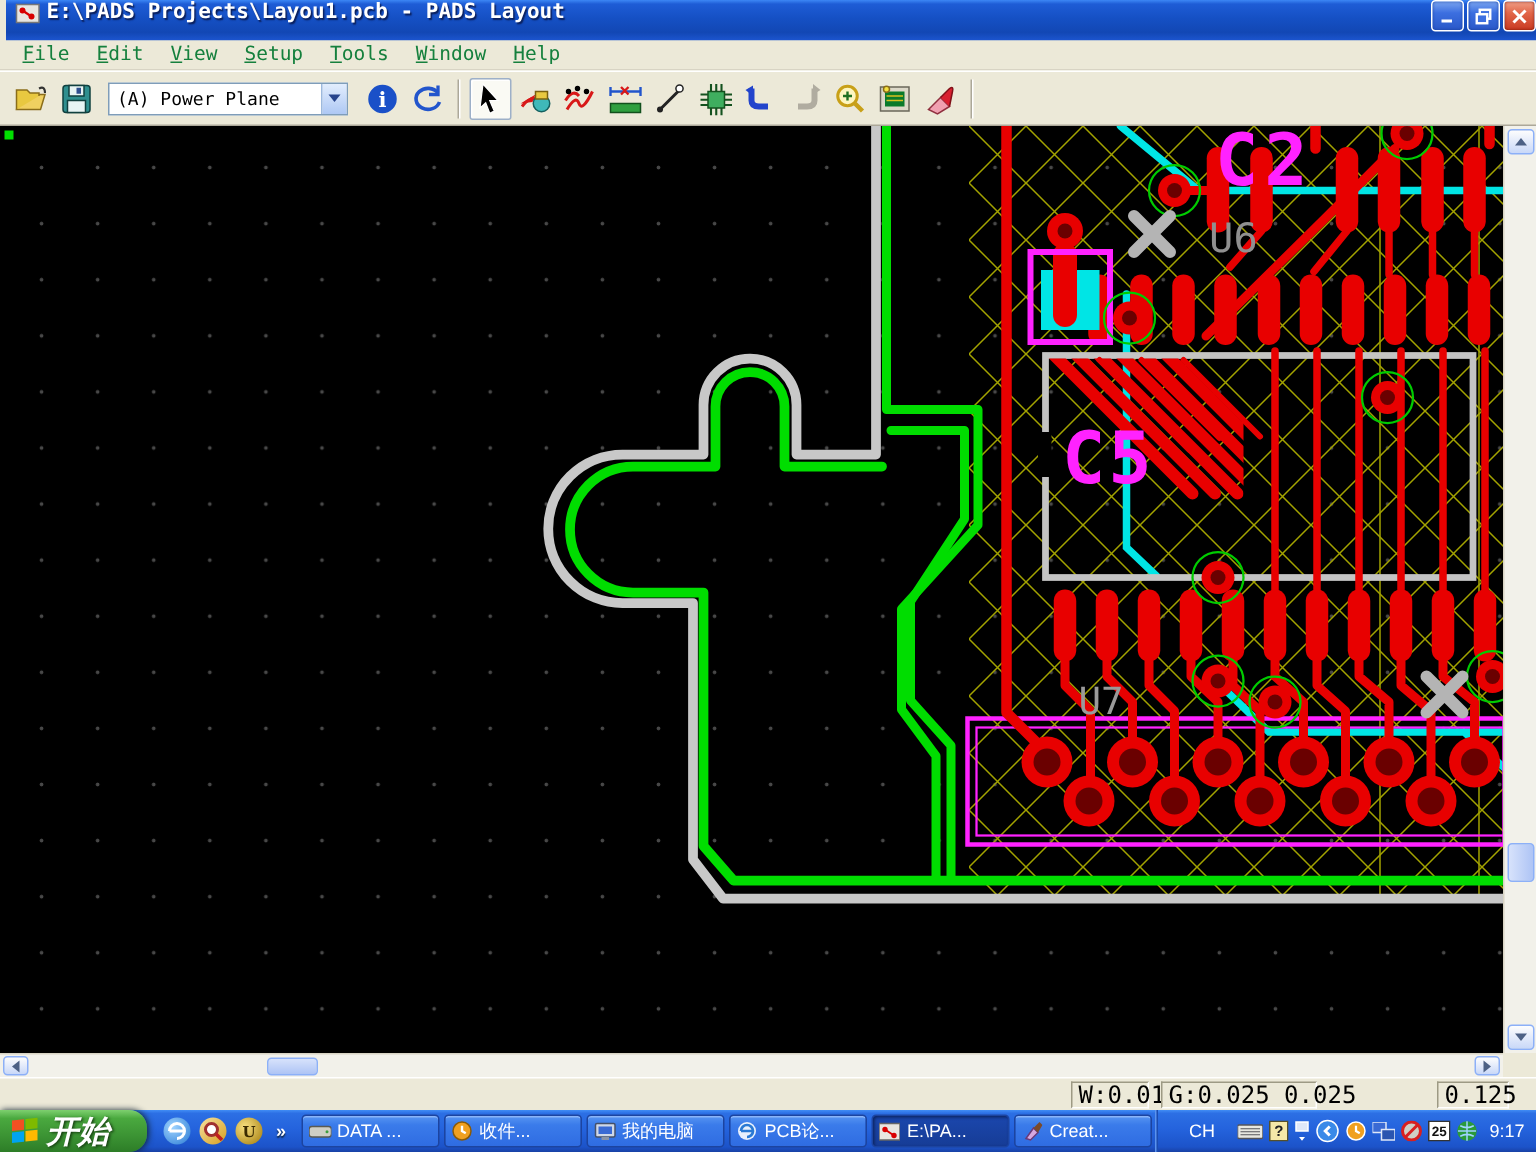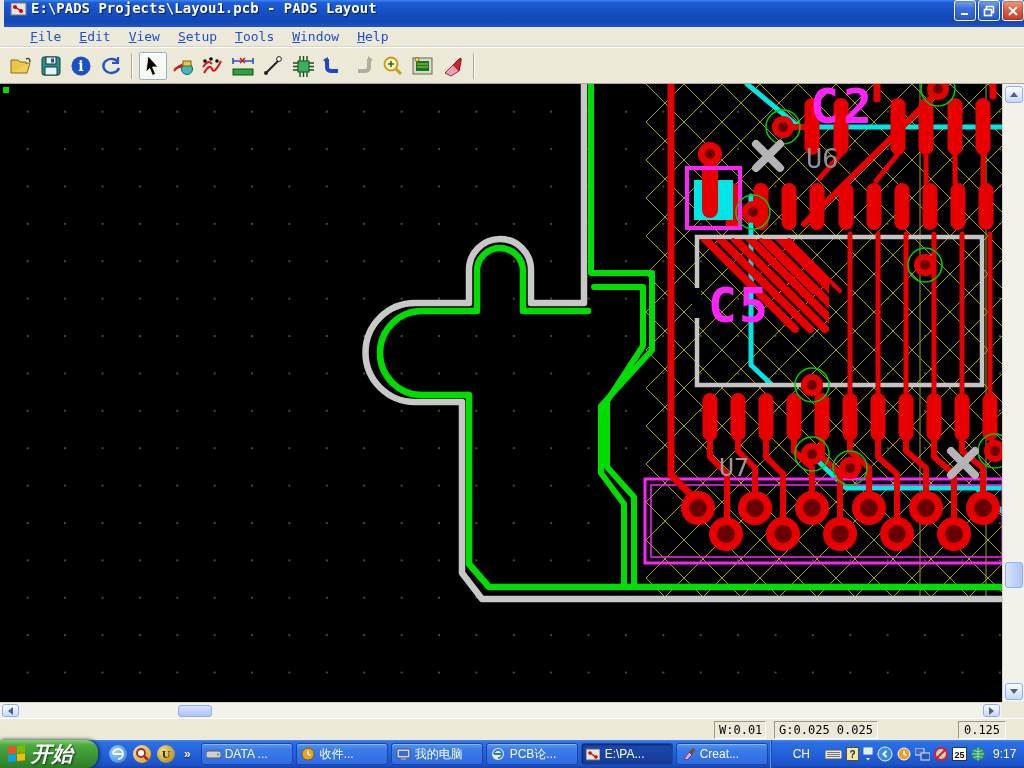--- a/index.html
+++ b/index.html
@@ -14,22 +14,22 @@
   .titlebar .appicon svg { display:block; }
   .titlebar .title { color:#fff; font-family:"DejaVu Sans Mono",monospace; font-weight:bold; font-size:14px;
     text-shadow:1px 1px 1px #0a1d57; white-space:nowrap; flex:1; }
   .winbtn { width:22px; height:21px; border-radius:3px; margin-left:2px; border:1px solid #fff;
     display:flex; align-items:center; justify-content:center; flex:0 0 auto;
     background:linear-gradient(180deg,#7ba5f0 0%,#3c6fe0 40%,#2a58c8 100%); box-shadow:inset 0 0 2px #1a3f9a; }
   .winbtn.close { background:linear-gradient(180deg,#f0a088 0%,#e2674a 40%,#c93a22 100%); box-shadow:inset 0 0 2px #7a1505; }
 
   
   .menubar { position:absolute; left:0; top:27px; width:1024px; height:20px; background:#ece9d8;
-    display:flex; align-items:center; padding-left:21px; border-bottom:1px solid #d8d4c4;
-    font-family:"DejaVu Sans Mono",monospace; font-size:13px; color:#1d4ed8; }
+    display:flex; align-items:center; padding-left:6px; border-bottom:1px solid #d8d4c4;
+    font-family:"DejaVu Sans Mono",monospace; font-size:13px; color:#15803d; }
   .menubar .mitem { padding:2px 9px; }
   .menubar .mitem u { text-decoration:underline; }
 
   
   .toolbar { position:absolute; left:0; top:47px; width:1024px; height:37px; background:#ece9d8;
     border-top:1px solid #fff; border-bottom:1px solid #aca899; display:flex; align-items:center; padding-left:6px; }
   .tbtn { width:28px; height:28px; display:flex; align-items:center; justify-content:center; margin:0 1px; border:1px solid transparent; border-radius:2px; }
   .tbtn.pressed { background:#fafaf4; border:1px solid #9db0c8; box-shadow:1px 1px 0 #fff inset; }
   .tsep { width:2px; height:26px; margin:0 5px; border-left:1px solid #aca899; border-right:1px solid #fff; }
   .combo { width:160px; height:22px; background:#fff; border:1px solid #7f9db9; display:flex; align-items:center; margin:0 8px 0 6px; }
@@ -51,21 +51,21 @@
   .hsb { position:absolute; left:0; top:702px; width:1002px; height:16px; background:#f2f1ea; border-top:1px solid #d8d4c4; }
   .sbtn { position:absolute; background:linear-gradient(180deg,#fdfdfd,#c9d8f8); border:1px solid #8cb0f8; border-radius:3px;
     display:flex; align-items:center; justify-content:center; }
   .vthumb { position:absolute; left:2px; width:18px; background:linear-gradient(90deg,#d7e2fb,#aec4f5); border:1px solid #8cb0f8; border-radius:3px; }
   .hthumb { position:absolute; top:2px; height:12px; background:linear-gradient(180deg,#d7e2fb,#aec4f5); border:1px solid #8cb0f8; border-radius:3px; }
   .corner { position:absolute; left:1002px; top:702px; width:22px; height:16px; background:#ece9d8; }
   .tri { width:0; height:0; }
 
   
   .statusbar { position:absolute; left:0; top:718px; width:1024px; height:22px; background:#ece9d8; border-top:1px solid #fff;
-    font-family:"DejaVu Sans Mono",monospace; font-size:12px; color:#000; }
+    font-family:"DejaVu Sans Mono",monospace; font-size:16px; color:#000; }
   .scell { position:absolute; top:2px; height:18px; line-height:16px; text-align:center; padding:0 4px;
     border:1px solid; border-color:#9d9a84 #ffffff #ffffff #9d9a84; background:#ece9d8; white-space:nowrap; }
 
   
   .taskbar { position:absolute; left:0; top:740px; width:1024px; height:28px;
     background:linear-gradient(180deg,#418df5 0%,#2c6fe4 8%,#2463dd 45%,#1c53c9 88%,#1941a5 100%);
     display:flex; align-items:center; }
   .startbtn { height:28px; width:98px; border-radius:0 12px 12px 0;
     background:linear-gradient(180deg,#7ed06f 0%,#4aa93f 20%,#3c9434 60%,#2d7d27 100%);
     box-shadow:1px 0 4px #123; display:flex; align-items:center; padding-left:8px; flex:0 0 auto; }
@@ -141,20 +141,26 @@
         </svg>
       </span>
     <span class="tbtn">
         <svg width="22" height="22">
           <rect x="2" y="2" width="18" height="18" rx="2" fill="#2f8f8f" stroke="#11403f"></rect>
           <rect x="6" y="2" width="10" height="7" fill="#e8f4f4" stroke="#11403f"></rect>
           <rect x="11" y="3.5" width="3" height="4" fill="#2f4f8f"></rect>
           <rect x="5" y="12" width="12" height="8" fill="#e8f4f4" stroke="#11403f"></rect>
         </svg>
       </span>
+    <div class="combo">
+      <span class="cval">(A) Power Plane</span>
+      <span class="cbtn">
+          <span class="arr"></span>
+        </span>
+    </div>
     <span class="tbtn">
         <svg width="22" height="22">
           <circle cx="11" cy="11" r="9.5" fill="#1a50c8"></circle>
           <text x="11" y="16" text-anchor="middle" fill="#fff" font-size="14" font-weight="bold" font-family="DejaVu Serif,serif">i</text>
         </svg>
       </span>
     <span class="tbtn">
         <svg width="24" height="22">
           <path d="M19,7 A8,7 0 1 0 20,13" fill="none" stroke="#2255cc" stroke-width="2.4"></path>
           <path d="M19,2 V8 H13" fill="none" stroke="#2255cc" stroke-width="2.2"></path>

